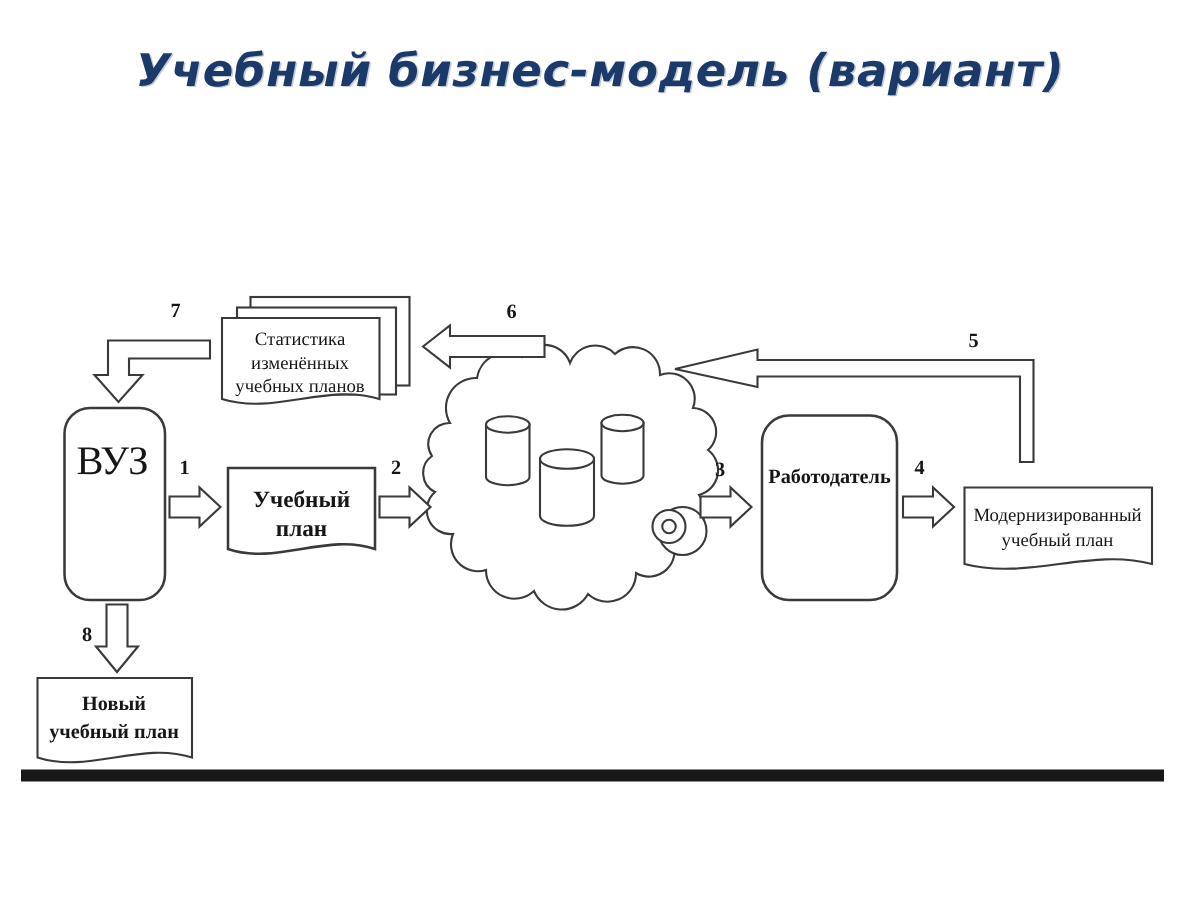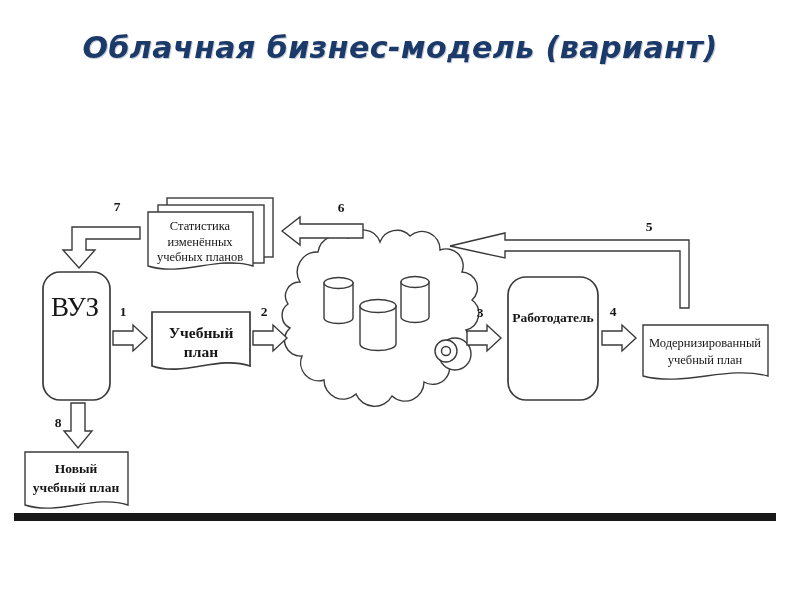--- a/index.html
+++ b/index.html
@@ -33,21 +33,21 @@
   .t-doc  { font-size: 12.5px; }
   .t-new  { font-size: 13.5px; font-weight: bold; }
   .t-num  { font-size: 13.5px; font-weight: bold; }
   .bar { fill: var(--c-footer_bar, #181818); stroke: none; }
 </style>
 </head>
 <body>
 
 <div class="slide">
 
-  <div class="title">Облачная бизнес-модель (вариант)</div>
+  <div class="title">Учебный бизнес-модель (вариант)</div>
 
   <svg class="diagram" width="800" height="600" viewBox="0 0 800 600">
 
     <rect class="bar" x="14" y="513" width="762" height="8"></rect>
 
     <g>
       <path class="ln" d="
         M 300 282
         A 20 20 0 0 1 318 252
         A 20 20 0 0 1 348 238

